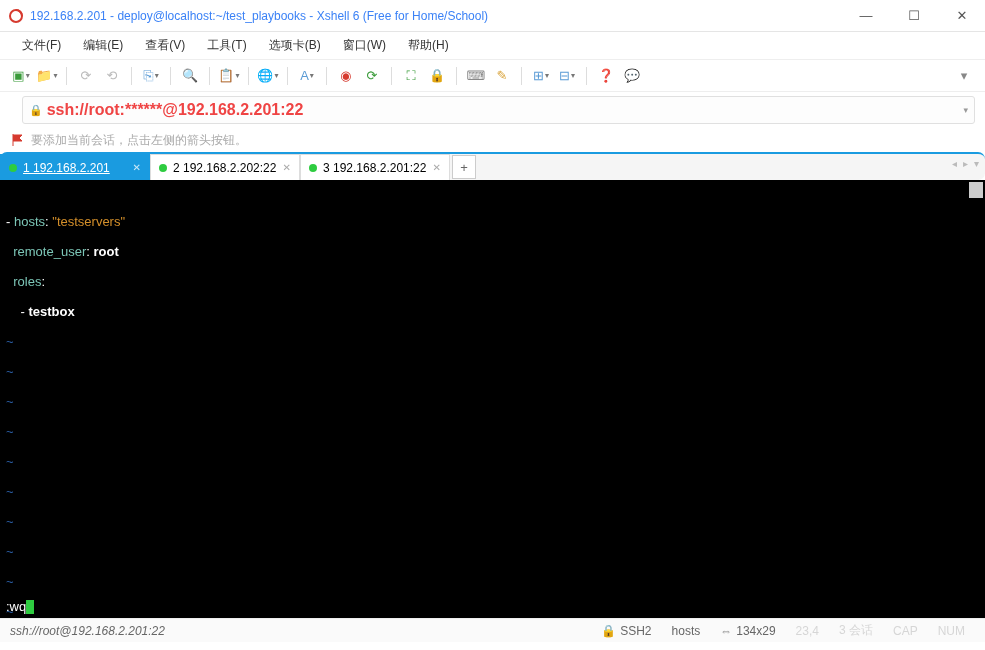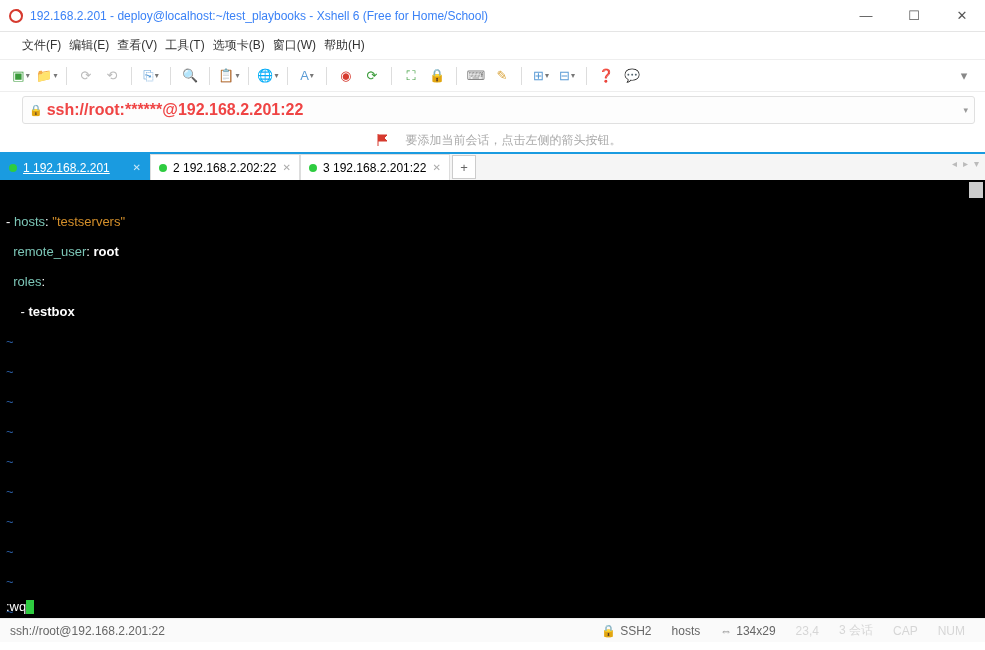--- a/index.html
+++ b/index.html
@@ -4,38 +4,38 @@
 <style>
 * { margin: 0; padding: 0; box-sizing: border-box; font-family: "Microsoft YaHei", "Segoe UI", Tahoma, sans-serif; }
 body { width: 985px; height: 650px; background: #fff; overflow: hidden; position: relative; }
 
 .titlebar { height: 32px; display: flex; align-items: center; padding: 0 8px; border-bottom: 1px solid #e5e5e5; }
 .titlebar .app-icon { width: 16px; height: 16px; margin-right: 6px; display: inline-flex; }
 .titlebar .title { font-size: 12px; color: #3b82f6; flex: 1; }
 .titlebar .winbtns { display: flex; gap: 18px; }
 .titlebar .winbtn { width: 30px; height: 24px; display: inline-flex; align-items: center; justify-content: center; color: #555; font-size: 13px; }
 
-.menubar { height: 28px; display: flex; align-items: center; padding: 0 18px; border-bottom: 1px solid #eee; }
+.menubar { height: 28px; display: flex; align-items: center; padding: 0 18px; gap: 14px; border-bottom: 1px solid #eee; }
 .menubar span { font-size: 12px; color: #333; padding: 4px 4px; }
 
 .toolbar { height: 32px; display: flex; align-items: center; padding: 0 10px; gap: 4px; border-bottom: 1px solid #eee; }
 .toolbar .tb { width: 22px; height: 22px; display: inline-flex; align-items: center; justify-content: center; font-size: 13px; color: #555; }
 .toolbar .sep { width: 1px; height: 18px; background: #ddd; margin: 0 4px; }
 .tb.dd::after { content: "▾"; font-size: 8px; color: #777; margin-left: 1px; }
 
 .addressbar { height: 28px; margin: 4px 10px 4px 22px; border: 1px solid #e0e0e0; border-radius: 3px; display: flex; align-items: center; padding: 0 6px; background: #fdfdfd; }
 .addressbar .lock { color: #f0a020; font-size: 11px; margin-right: 4px; }
 .addressbar .url { font-size: 16px; color: #ef4444; flex: 1; font-weight: bold; }
 .addressbar .dd { font-size: 9px; color: #999; }
 
-.hintbar { height: 24px; display: flex; align-items: center; padding: 0 10px 0 22px; gap: 16px; justify-content: center; }
+.hintbar { height: 24px; display: flex; align-items: center; padding: 0 10px 0 11px; gap: 6px; }
 .hintbar .flag { width: 14px; height: 14px; display: inline-flex; }
 .hintbar .hint { font-size: 12px; color: #aaa; }
 
-.tabbar { height: 28px; display: flex; align-items: flex-end; background: #f5f5f5; border-top: 2px solid #1a9be0; position: relative; }
+.tabbar { height: 28px; display: flex; align-items: flex-end; background: #f5f5f5; border-top: 2px solid #1a9be0; position: relative; border-radius: 7px; }
 .tab { height: 26px; min-width: 150px; display: flex; align-items: center; padding: 0 8px; gap: 6px; font-size: 12px; border: 1px solid #ddd; border-bottom: none; background: #fff; position: relative; }
 .tab.active { background: #1a9be0; color: #fff; border-color: #1a9be0; }
 .tab .dot { width: 8px; height: 8px; border-radius: 50%; background: #2ecc40; display: inline-block; }
 .tab.active .dot { background: #2ecc40; }
 .tab .label { flex: 1; }
 .tab.active .label { text-decoration: underline; }
 .tab .close { font-size: 10px; color: #aaa; }
 .tab.active .close { color: #cce9f8; }
 .tab-add { width: 24px; height: 24px; border: 1px solid #ccc; display: flex; align-items: center; justify-content: center; margin-left: 2px; background: #fff; font-size: 13px; color: #666; margin-bottom:1px; }
 .tabbar .tab-nav { position: absolute; right: 6px; top: 4px; display: flex; gap: 6px; font-size: 10px; color: #bbb; }
@@ -47,21 +47,21 @@
 .c-key { color: #7cc6b7; }
 .c-colon { color: #fff; }
 .c-str { color: #d48f2a; }
 .c-true { color: #c25959; }
 .c-val { color: #fff; font-weight: bold; }
 .c-tilde { color: #2a5ea6; }
 .cmdline { position: absolute; bottom: 4px; left: 6px; color: #fff; }
 .cursor { display: inline-block; width: 8px; height: 14px; background: #2ecc40; vertical-align: text-bottom; }
 
 .statusbar { height: 24px; display: flex; align-items: center; padding: 0 10px; font-size: 12px; color: #666; border-top: 1px solid #eee; background: #fafafa; }
-.statusbar .left { flex: 1; }
+.statusbar .left { flex: 1; font-style: italic; }
 .statusbar .seg { margin: 0 10px; display: inline-flex; align-items: center; gap: 4px; }
 .watermark { color: rgba(160,160,160,0.4); font-size: 12px; }
 </style>
 </head>
 <body>
 
 <div class="titlebar">
   <span class="app-icon">
     <svg viewBox="0 0 16 16" width="16" height="16">
         <circle cx="8" cy="8" r="6" fill="none" stroke="#d63a2f" stroke-width="2"></circle>

